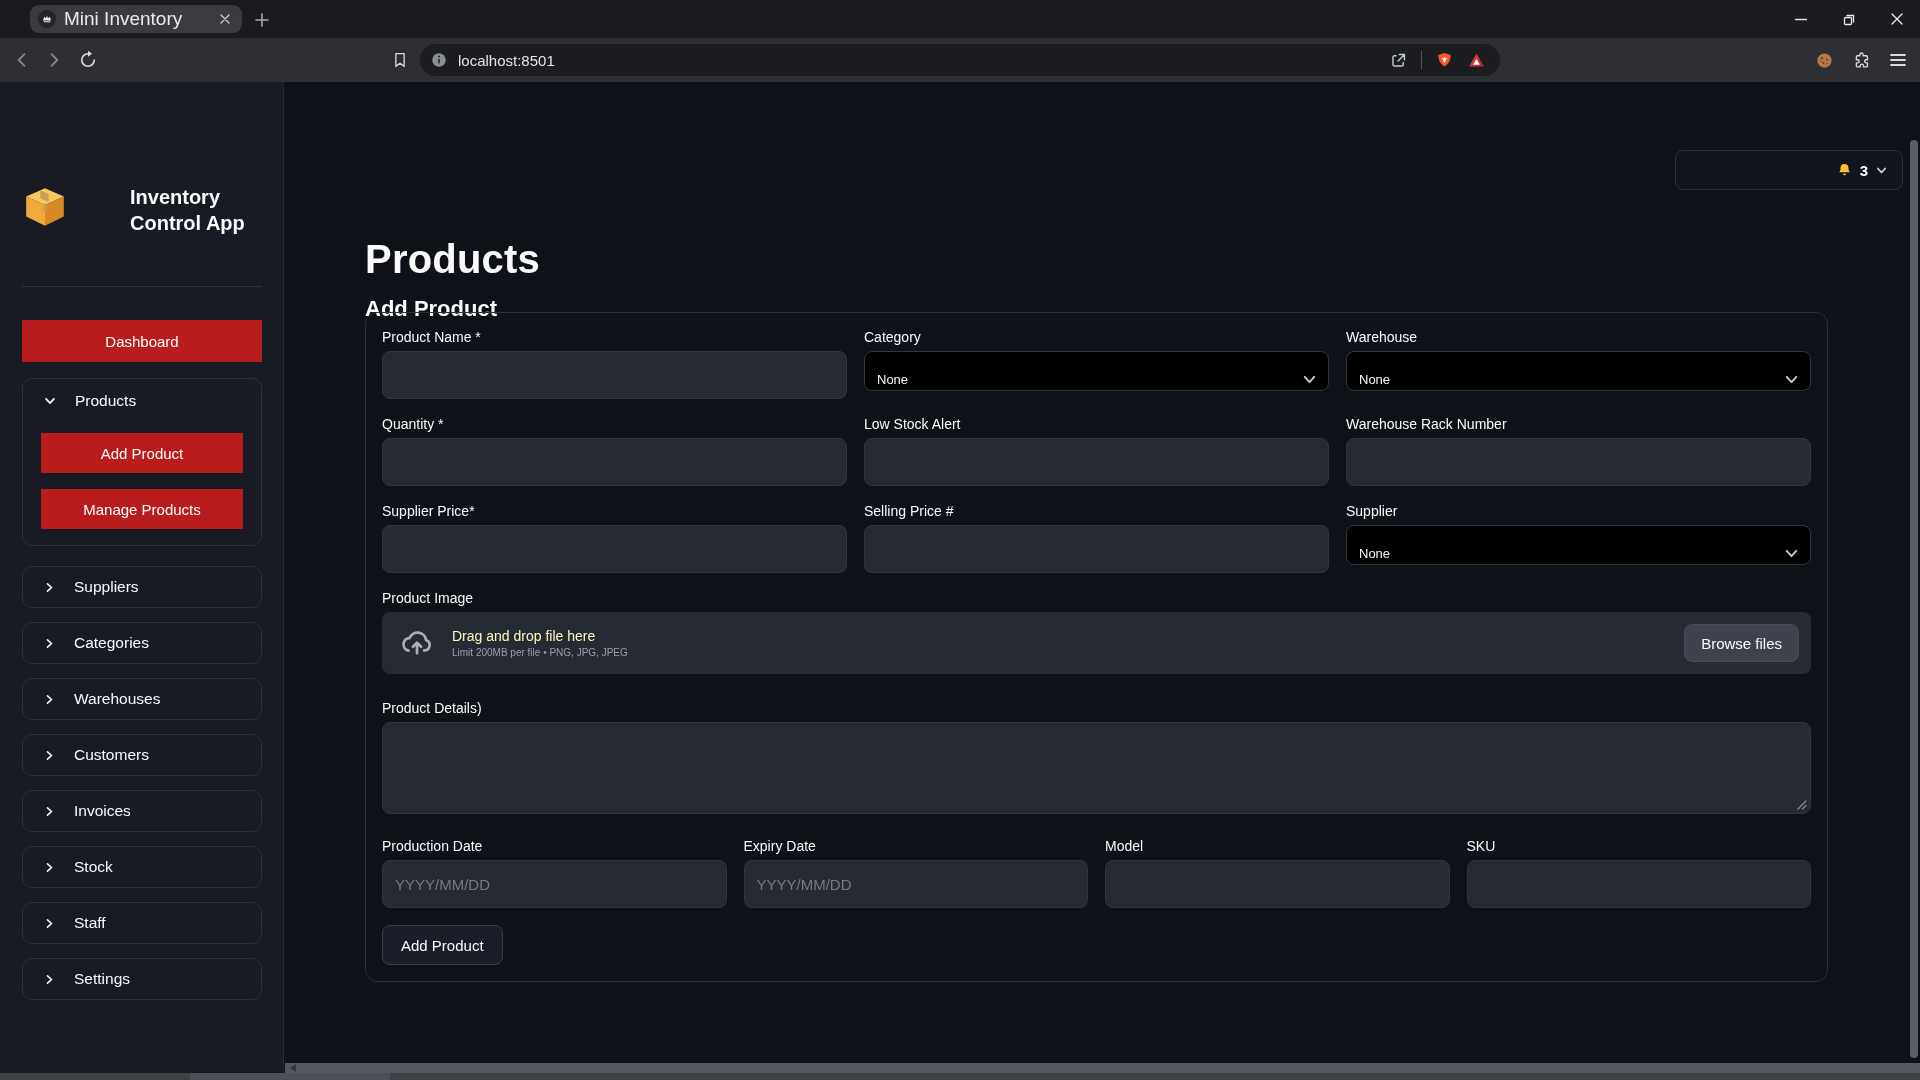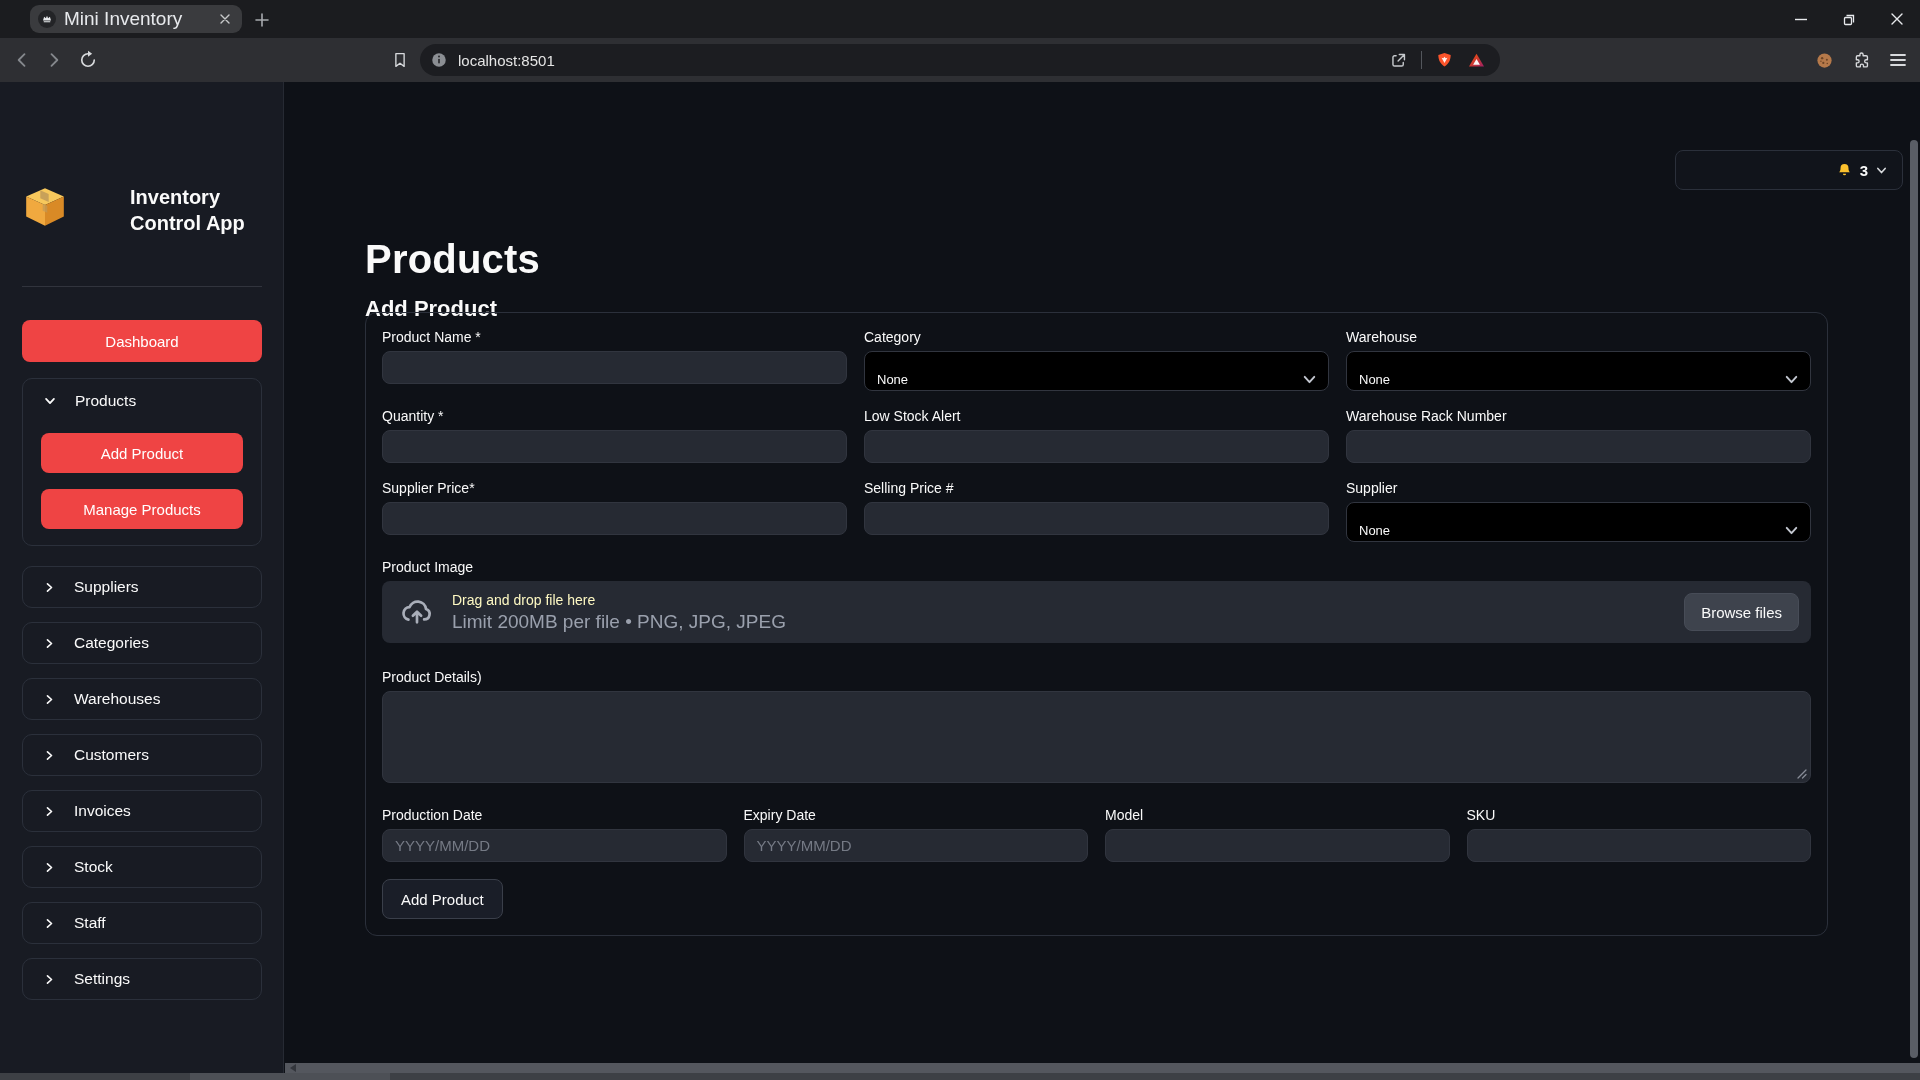--- a/index.html
+++ b/index.html
@@ -47,22 +47,22 @@
     background:#181b23; border-right:1px solid #262a33; padding:0 21px 0 22px;
   }
   .main { position:absolute; left:285px; top:82px; right:0; bottom:7px; background:#0e1117; }
 
   
   .logo-row { margin-top:102px; display:flex; gap:14px; align-items:flex-start; }
   .app-title { font-size:20px; font-weight:700; color:#fafafa; line-height:26px; width:125px;margin-left:48px; }
   .side-divider { margin-top:50px; border-top:1px solid #31343d; }
   .btn-primary {
     display:flex; align-items:center; justify-content:center;
-    background:#ef4444; color:#ffffff; font-size:15px; font-weight:500;
-    border:none; border-radius:8px; height:42px; width:100%;
+    background:#b91c1c; color:#ffffff; font-size:15px; font-weight:500;
+    border:none; border-radius:0; height:42px; width:100%;
     font-family:"Liberation Sans", sans-serif; cursor:pointer;
   }
   .dash-btn { margin-top:33px; }
   .exp {
     border:1px solid #2b303b; border-radius:10px; height:42px;
     display:flex; align-items:center; padding:0 14px 0 20px; gap:18px; margin-bottom:14px;
     color:#fafafa; cursor:pointer;
   }
   .exp-label { font-size:15.5px; color:#fafafa; }
   .exp-open { border:1px solid #2b303b; border-radius:10px; margin-top:16px; margin-bottom:20px; padding-bottom:16px; }
@@ -82,37 +82,37 @@
   .page-title { position:absolute; left:80px; top:128px; font-size:40px; font-weight:700; color:#fafafa; letter-spacing:0.2px; }
   .section-title { position:absolute; left:80px; top:196px; font-size:22px; font-weight:700; color:#fafafa; }
   .form-card {
     position:absolute; left:80px; top:230px; width:1463px;
     border:1px solid #2b303b; border-radius:12px; padding:16px;
   }
   .f-row { display:flex; gap:17px; margin-bottom:17px; }
   .f-col { flex:1; min-width:0; }
   .f-label { display:block; font-size:14px; color:#fafafa; margin-bottom:6px; }
   .f-input {
-    width:100%; height:33px; background:#262a33; border:1px solid #31353f; border-radius:8px;
+    width:100%; height:48px; background:#262a33; border:1px solid #31353f; border-radius:8px;
     color:#fafafa; font-size:15px; padding:0 12px; outline:none;
     font-family:"Liberation Sans", sans-serif;
   }
   .f-input::placeholder { color:#757a85; }
   .f-select {
     width:100%; height:40px; background:#000000; border:1px solid #31353f; border-radius:8px;
     display:flex; align-items:center; justify-content:space-between;
     color:#fafafa; font-size:13px; padding:16px 10px 0 12px; cursor:pointer;
   }
   .uploader {
     height:62px; background:#262a33; border-radius:8px;
     display:flex; align-items:center; gap:16px; padding:0 12px 0 16px; margin-bottom:26px;
   }
   .up-text { display:flex; flex-direction:column; gap:3px; }
   .up-title { font-size:14px; color:#fef9c3; }
-  .up-limit { font-size:19px; color:#9aa0ad; }
+  .up-limit { font-size:10px; color:#9aa0ad; }
   .browse-btn {
     margin-left:auto; height:38px; padding:0 16px;
     background:#3e434d; border:1px solid #474c57; border-radius:8px;
     color:#fafafa; font-size:15px; cursor:pointer;
     font-family:"Liberation Sans", sans-serif;
   }
   .f-textarea {
     position:relative; width:100%; height:92px; background:#262a33;
     border:1px solid #31353f; border-radius:8px; margin-bottom:24px;
   }

